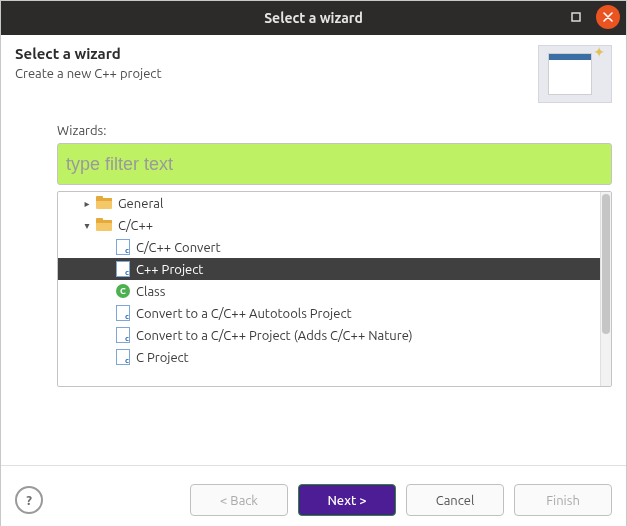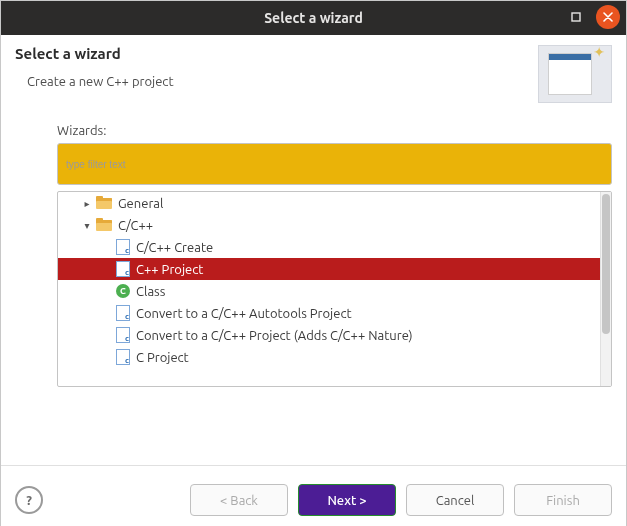--- a/index.html
+++ b/index.html
@@ -64,21 +64,21 @@
     position: relative;
   }
   .banner .text-block { flex: 1; }
   .banner h2 {
     margin: 0 0 4px 0;
     font-size: 15px;
     font-weight: 700;
     color: #2c2c2c;
   }
   .banner .subtitle {
-    margin: 12px;
+    margin: 0;
     font-size: 13px;
     color: #4d4d4d;
   }
   .banner-icon {
     width: 72px;
     height: 56px;
     background: #e7e9ee;
     border: 1px solid #d4d7de;
     position: relative;
     flex-shrink: 0;
@@ -110,25 +110,25 @@
   }
   .label {
     font-size: 13px;
     color: #4d4d4d;
   }
   .filter-input {
     box-sizing: border-box;
     width: 100%;
     height: 30px;
     padding: 20px 8px;
-    font-size: 10px;
+    font-size: 18px;
     color: #555;
     border: 1px solid #c4c4c4;
     border-radius: 3px;
-    background: #eab308;
+    background: #bef264;
     outline: none;
   }
   .filter-input::placeholder { color: #9a9a9a; font-style: normal; }
 
   .tree {
     border: 1px solid #c4c4c4;
     border-radius: 2px;
     height: 194px;
     overflow: hidden;
     background: #fff;
@@ -158,21 +158,21 @@
     height: 22px;
     display: flex;
     align-items: center;
     font-size: 13px;
     color: #3b3b3b;
     padding-left: 6px;
     gap: 4px;
     white-space: nowrap;
   }
   .tree-row.selected {
-    background: #b91c1c;
+    background: #404040;
     color: #ffffff;
   }
   .tree-row .expander {
     width: 10px;
     text-align: center;
     font-size: 10px;
     color: #555;
     flex-shrink: 0;
   }
   .tree-row.selected .expander { color: #fff; }
@@ -313,21 +313,21 @@
           <div class="tree-row">
             <span class="indent ind1"></span>
             <span class="expander">▾</span>
             <span class="icon-folder-open"></span>
             <span class="row-label">C/C++</span>
           </div>
           <div class="tree-row">
             <span class="indent ind2"></span>
             <span class="expander"></span>
             <span class="icon-file"></span>
-            <span class="row-label">C/C++ Create</span>
+            <span class="row-label">C/C++ Convert</span>
           </div>
           <div class="tree-row selected">
             <span class="indent ind2"></span>
             <span class="expander"></span>
             <span class="icon-file"></span>
             <span class="row-label">C++ Project</span>
           </div>
           <div class="tree-row">
             <span class="indent ind2"></span>
             <span class="expander"></span>

